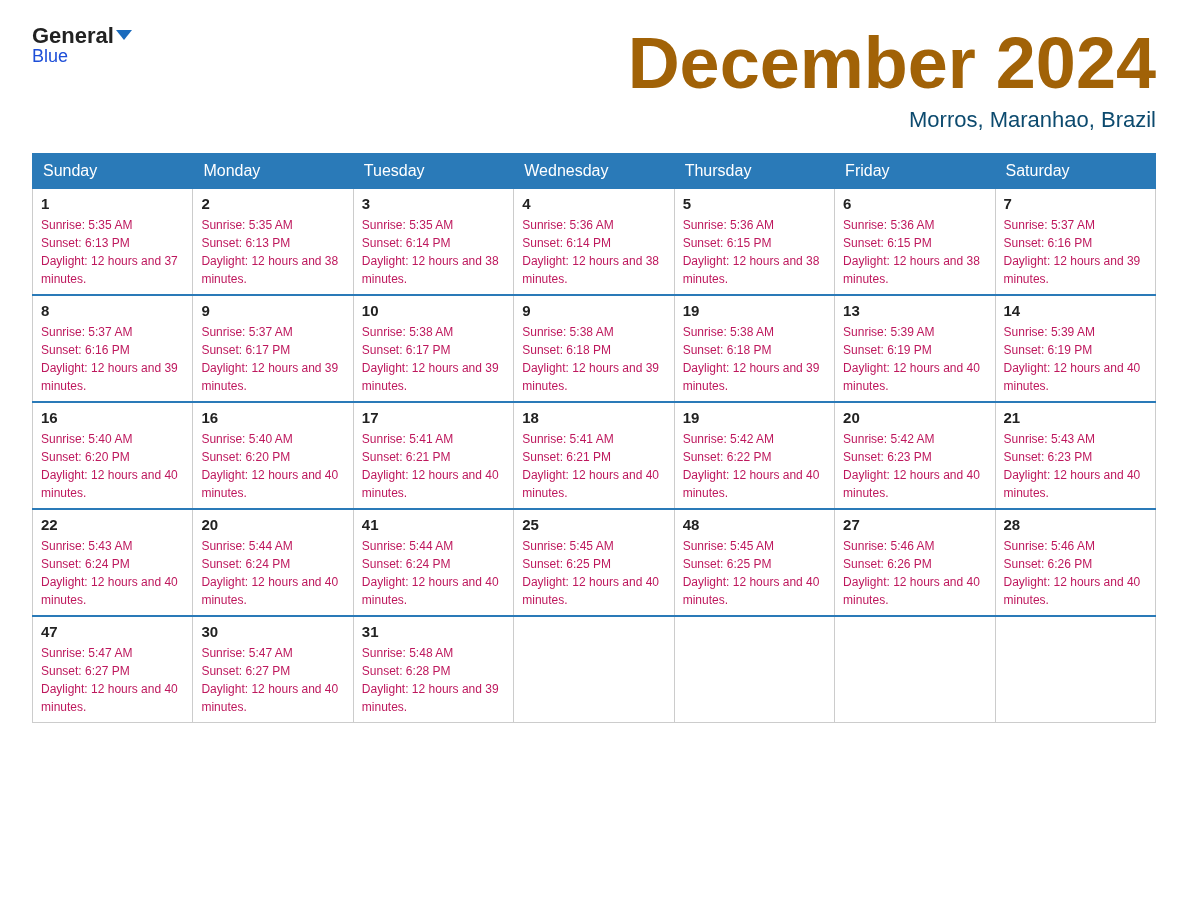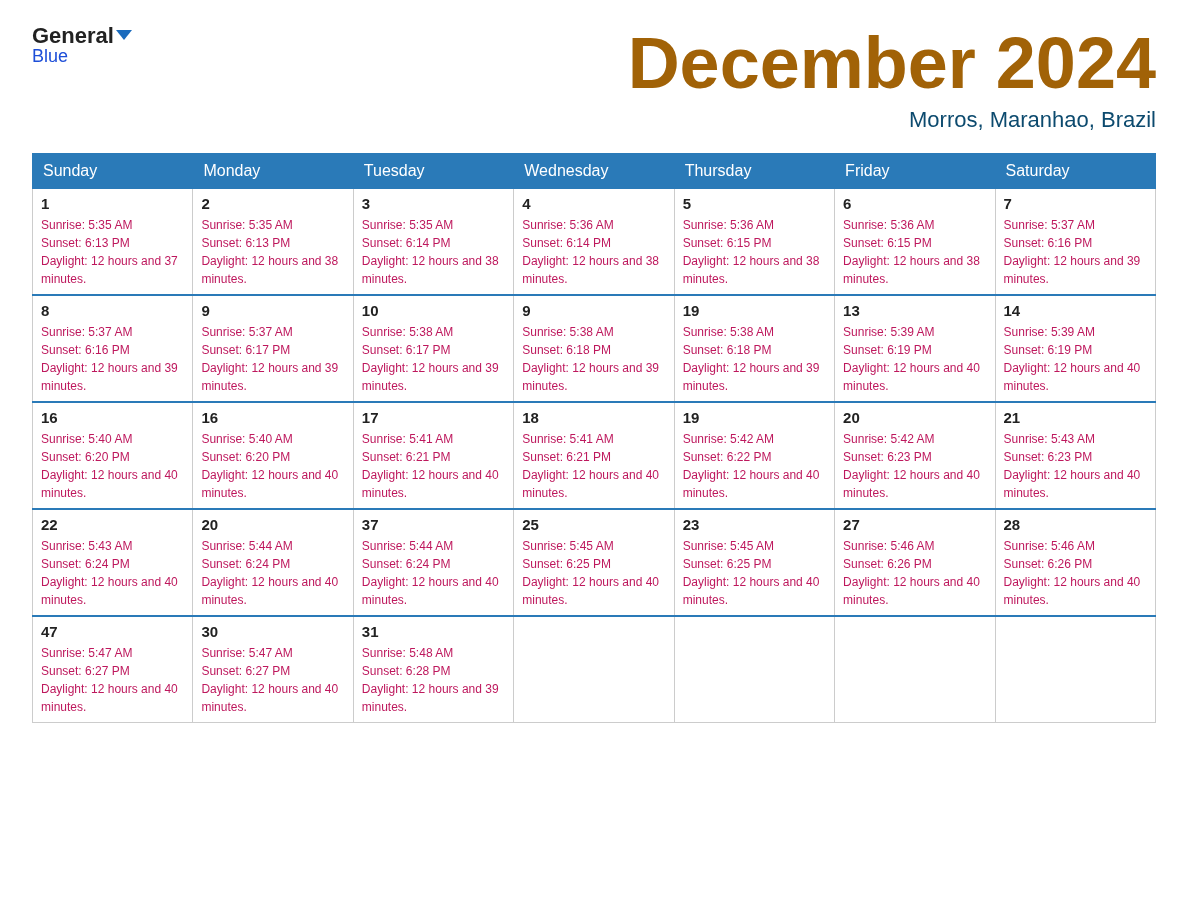--- a/index.html
+++ b/index.html
@@ -333,37 +333,37 @@
         </td>
         <td>
           <span class="day-number">20</span>
           <div class="day-info">
             Sunrise: 5:44 AM<br>
             Sunset: 6:24 PM<br>
             Daylight: 12 hours and 40 minutes.
           </div>
         </td>
         <td>
-          <span class="day-number">37</span>
+          <span class="day-number">41</span>
           <div class="day-info">
             Sunrise: 5:44 AM<br>
             Sunset: 6:24 PM<br>
             Daylight: 12 hours and 40 minutes.
           </div>
         </td>
         <td>
           <span class="day-number">25</span>
           <div class="day-info">
             Sunrise: 5:45 AM<br>
             Sunset: 6:25 PM<br>
             Daylight: 12 hours and 40 minutes.
           </div>
         </td>
         <td>
-          <span class="day-number">23</span>
+          <span class="day-number">48</span>
           <div class="day-info">
             Sunrise: 5:45 AM<br>
             Sunset: 6:25 PM<br>
             Daylight: 12 hours and 40 minutes.
           </div>
         </td>
         <td>
           <span class="day-number">27</span>
           <div class="day-info">
             Sunrise: 5:46 AM<br>

